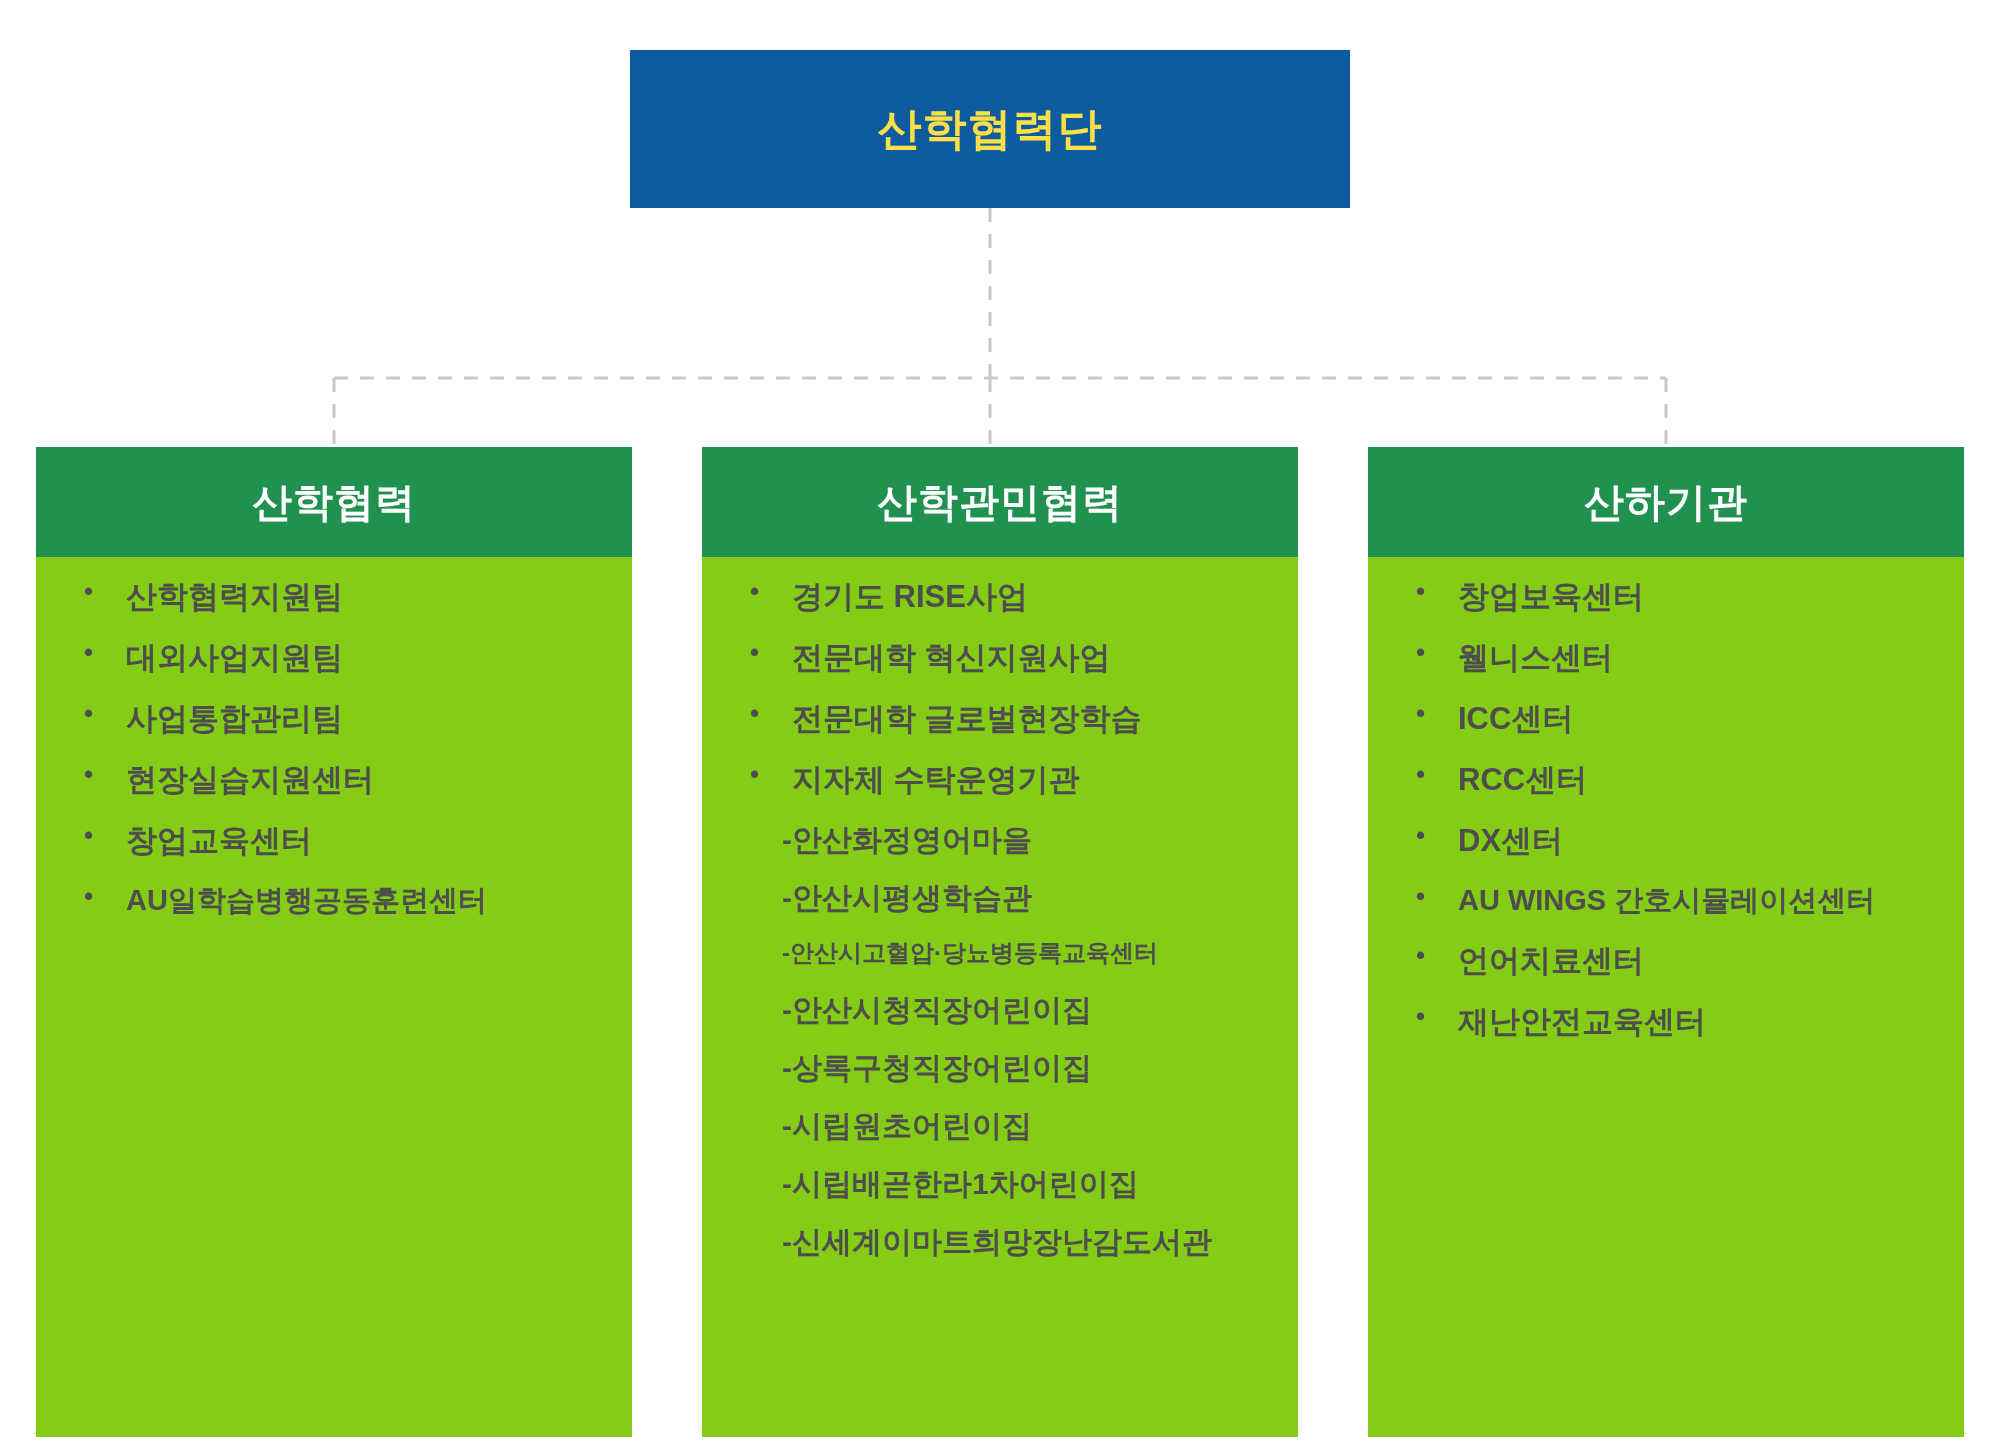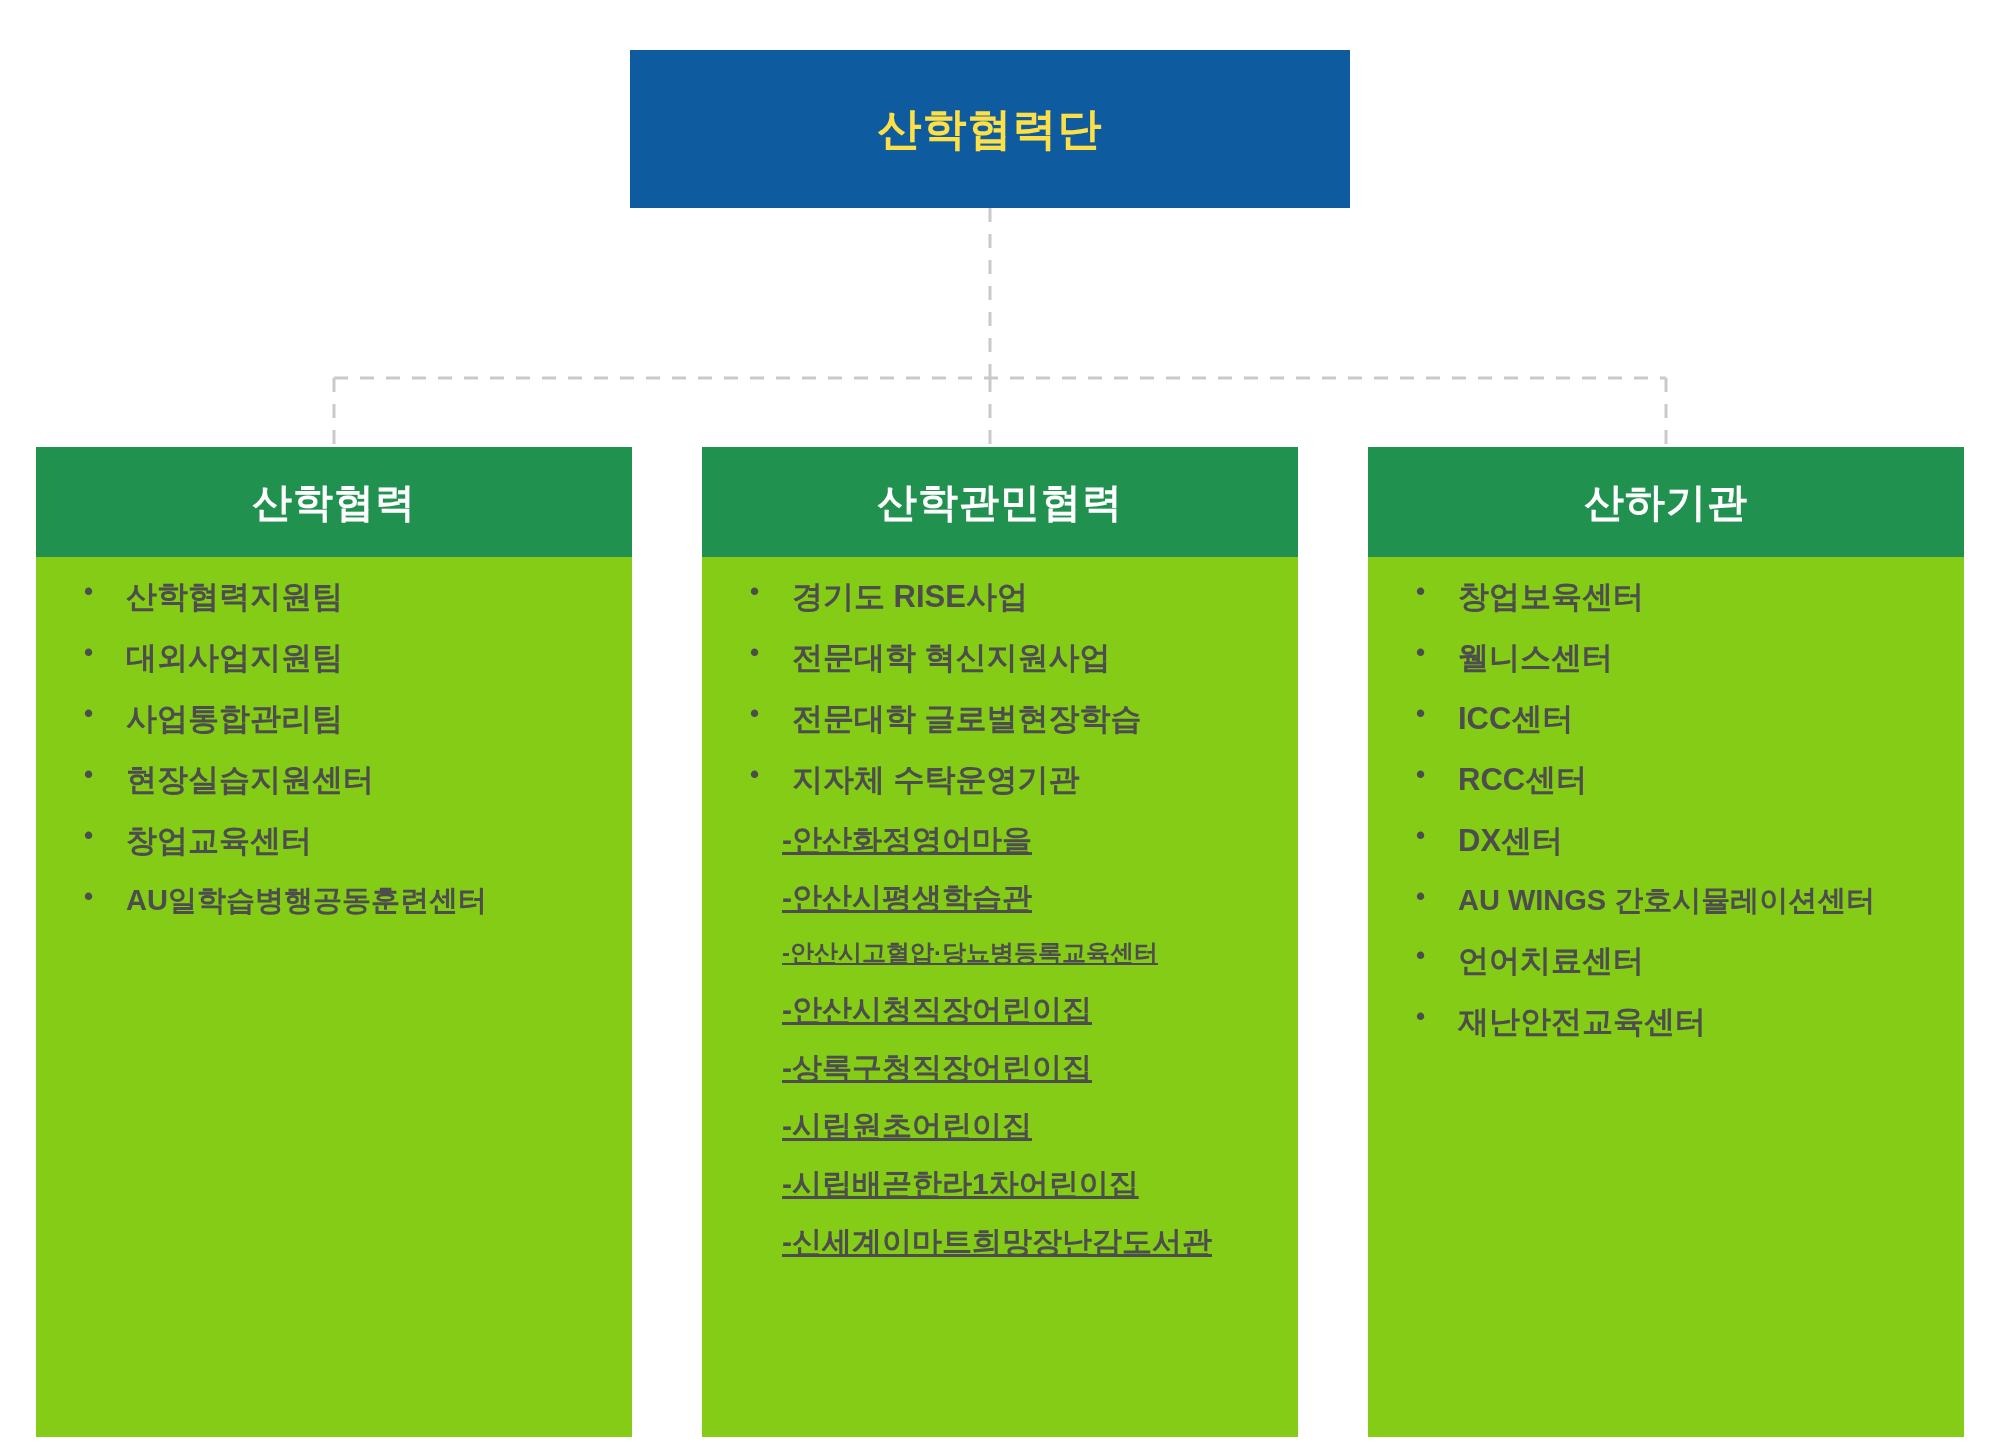--- a/index.html
+++ b/index.html
@@ -124,21 +124,20 @@
   
   li.sub-item {
     position: relative;
     font-size: 30px;
     font-weight: bold;
     color: #4d4d4d;
     line-height: 1;
     padding: 0 12px 0 80px;
     margin-bottom: 28px;
     white-space: nowrap;
-    text-decoration: underline;
   }
   li.sub-item::before {
     content: none;
   }
   li.sub-item.tiny {
     font-size: 24px;
     margin-bottom: 30px;
   }
   li.item.narrow { font-size: 29px; }
 </style>

